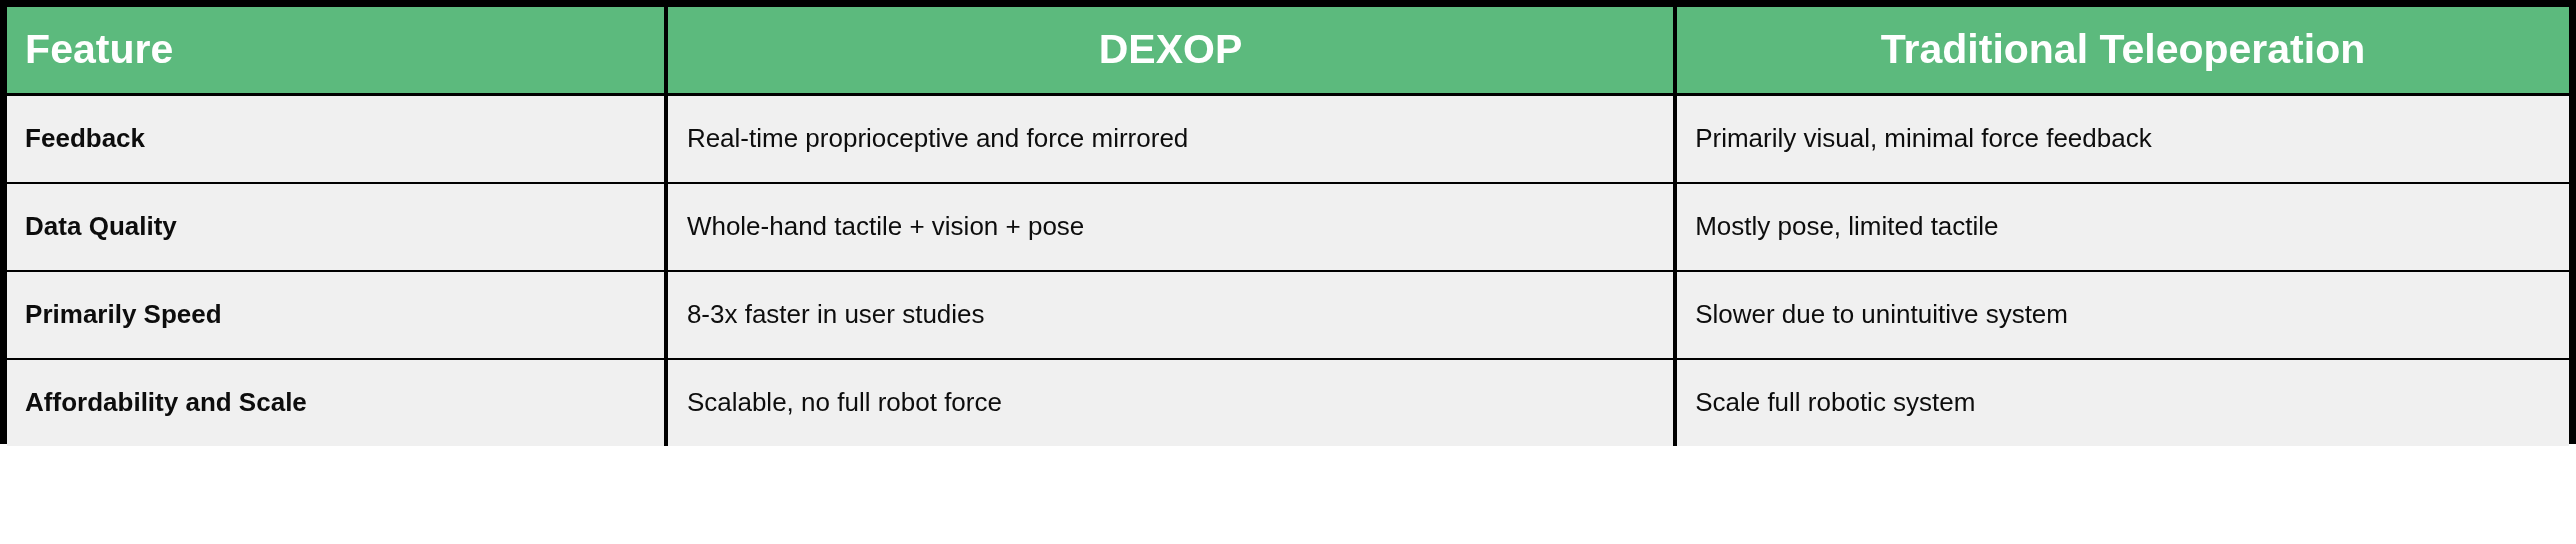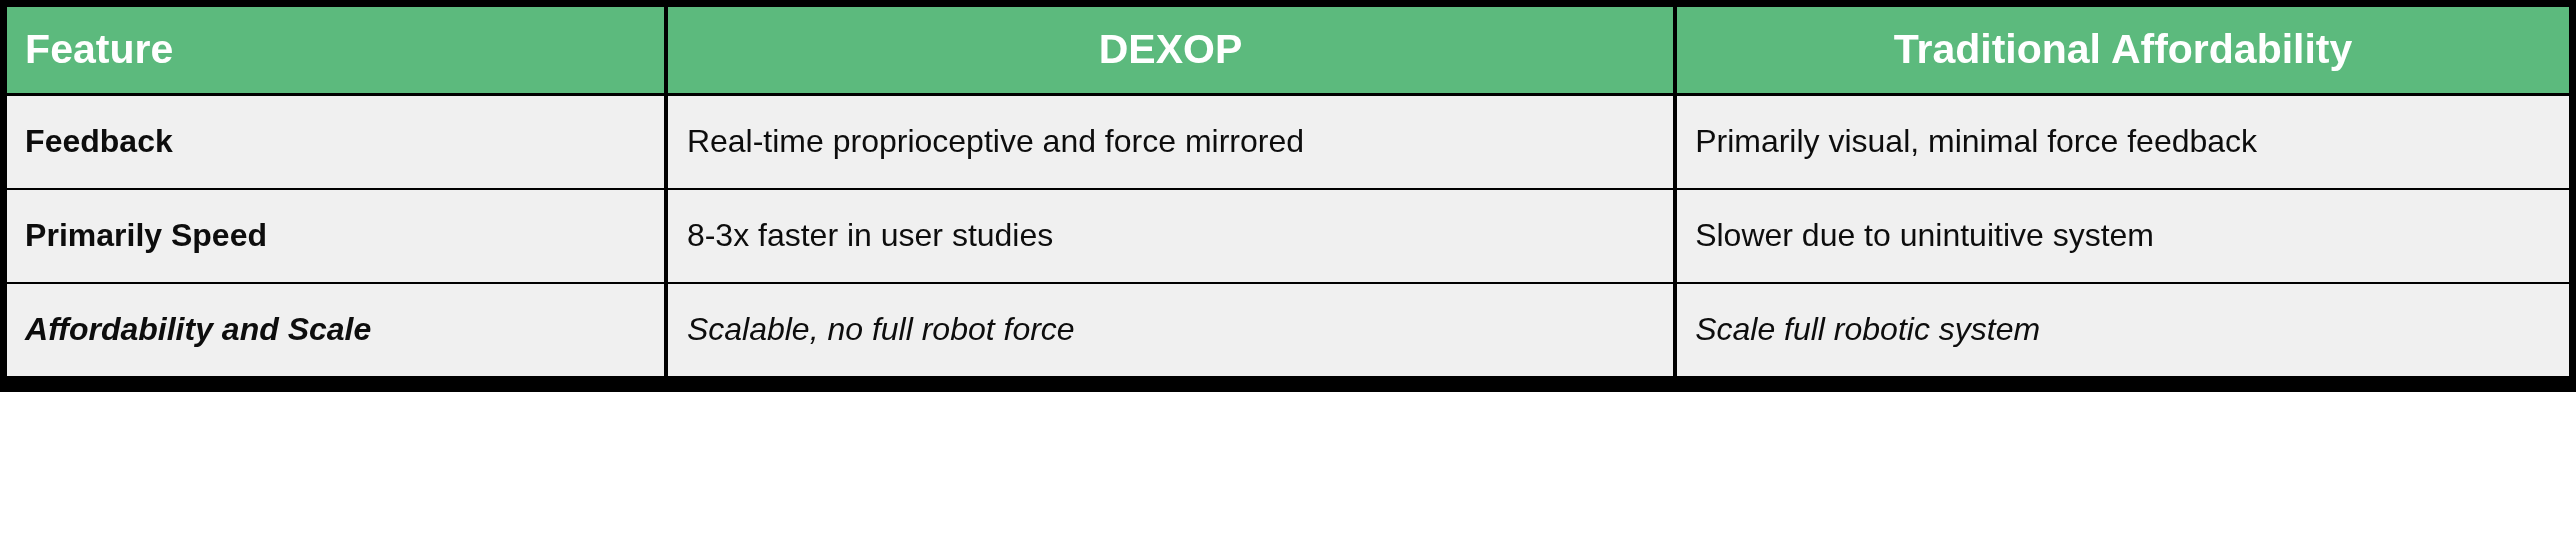--- a/index.html
+++ b/index.html
@@ -12,21 +12,21 @@
     height: 544px;
     font-family: "Liberation Sans", sans-serif;
     overflow: hidden;
   }
 
   .table-wrap {
     position: absolute;
     left: 0px;
     top: 0px;
     width: 2576px;
-    height: 392px;
+    height: 444px;
     box-sizing: border-box;
     padding: 6.6px 6.6px 16.5px 6.6px;
     background: #000000;
   }
 
   table.comparison-table {
     width: 100%;
     height: 100%;
     border-collapse: collapse;
     table-layout: fixed;
@@ -56,37 +56,36 @@
     border-right: none;
   }
   th.th-feature { text-align: left; }
   th.th-dexop,
   th.th-traditional { text-align: center; }
 
   
   tbody tr.body-row td {
     background: #f0f0f0;
     color: #0d0d0d;
-    font-size: 32px;
+    font-size: 26px;
     line-height: 1.1;
     height: 86px;
     padding: 0 18.5px;
     border-right: 4px solid #000000;
     border-bottom: 2px solid #000000;
     vertical-align: middle;
     text-align: left;
     white-space: nowrap;
     overflow: hidden;
   }
   tbody tr.body-row td:last-child {
     border-right: none;
   }
   tbody tr.body-row:last-child td {
     border-bottom: none;
-    font-style: italic;
   }
   td.cell-feature {
     font-weight: bold;
   }
   td.cell-dexop,
   td.cell-traditional {
     font-weight: normal;
   }
 </style>
 </head>
@@ -96,28 +95,33 @@
   <table class="comparison-table">
     <colgroup>
       <col class="col-feature">
       <col class="col-dexop">
       <col class="col-traditional">
     </colgroup>
     <thead>
       <tr class="header-row">
         <th class="th-feature">Feature</th>
         <th class="th-dexop">DEXOP</th>
-        <th class="th-traditional">Traditional Affordability</th>
+        <th class="th-traditional">Traditional Teleoperation</th>
       </tr>
     </thead>
     <tbody>
       <tr class="body-row">
         <td class="cell-feature">Feedback</td>
         <td class="cell-dexop">Real-time proprioceptive and force mirrored</td>
         <td class="cell-traditional">Primarily visual, minimal force feedback</td>
+      </tr>
+      <tr class="body-row">
+        <td class="cell-feature">Data Quality</td>
+        <td class="cell-dexop">Whole-hand tactile + vision + pose</td>
+        <td class="cell-traditional">Mostly pose, limited tactile</td>
       </tr>
       <tr class="body-row">
         <td class="cell-feature">Primarily Speed</td>
         <td class="cell-dexop">8-3x faster in user studies</td>
         <td class="cell-traditional">Slower due to unintuitive system</td>
       </tr>
       <tr class="body-row">
         <td class="cell-feature">Affordability and Scale</td>
         <td class="cell-dexop">Scalable, no full robot force</td>
         <td class="cell-traditional">Scale full robotic system</td>

